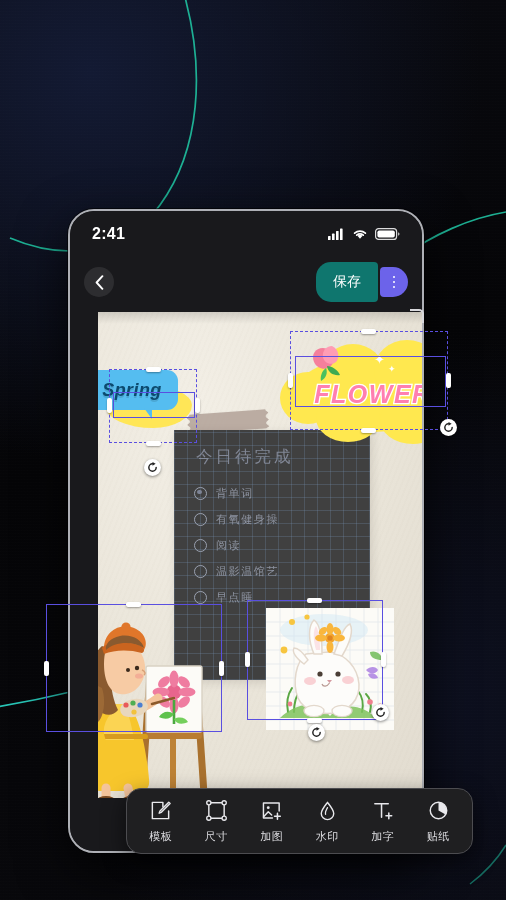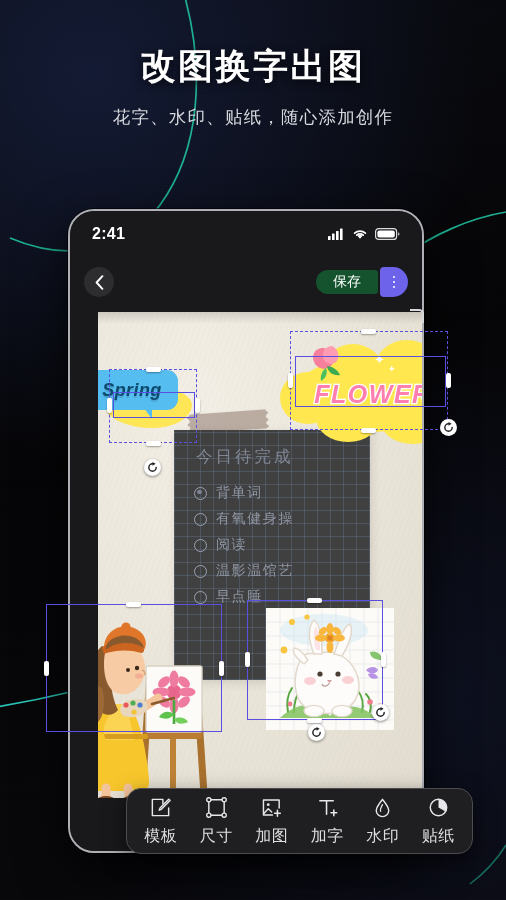--- a/index.html
+++ b/index.html
@@ -49,21 +49,21 @@
       justify-content:space-between;padding:0 22px;box-sizing:border-box;color:#fff;}
   .clock{font-size:16px;font-weight:700;letter-spacing:.3px;}
   .sysicons{display:flex;align-items:center;gap:7px;}
 
   
   .navbar{position:absolute;left:0;right:0;top:46px;height:50px;display:flex;align-items:center;
       justify-content:space-between;padding:0 14px;box-sizing:border-box;}
   .back-btn{width:30px;height:30px;border-radius:50%;background:rgba(255,255,255,.09);
       display:flex;align-items:center;justify-content:center;}
   .save-group{display:flex;align-items:center;gap:2px;}
-  .save-btn{height:24px;padding:0 17px;border-radius:15px 4px 4px 15px;background:#14532d;
+  .save-btn{height:40px;padding:0 17px;border-radius:15px 4px 4px 15px;background:#0f766e;
       color:#fff;font-size:14px;display:flex;align-items:center;justify-content:center;font-weight:500;}
   .menu-btn{height:30px;width:28px;border-radius:4px 15px 15px 4px;background:#6c63ea;
       display:flex;flex-direction:column;align-items:center;justify-content:center;gap:2.5px;}
   .menu-btn i{width:2.6px;height:2.6px;border-radius:50%;background:#fff;display:block;}
 
   
   .canvas{position:absolute;left:28px;top:101px;right:0;height:486px;background:#ece7dd;overflow:hidden;}
   .canvas-paper{position:absolute;inset:0;
       background:
         radial-gradient(ellipse at 30% 20%, #f3efe6 0%, #e9e4d8 60%, #e2dcd0 100%);}
@@ -78,21 +78,21 @@
       background-image:
         repeating-linear-gradient(0deg, rgba(120,150,185,.25) 0 1px, rgba(0,0,0,0) 1px 13px),
         repeating-linear-gradient(90deg, rgba(120,150,185,.25) 0 1px, rgba(0,0,0,0) 1px 13px);}
   .note-title{position:absolute;left:22px;top:16px;font-size:16.5px;color:#8f96a8;letter-spacing:3px;
       font-family:"DejaVu Sans",sans-serif;opacity:.82;}
   .todo{position:absolute;left:20px;top:50px;right:8px;}
   .todo-row{display:flex;align-items:center;gap:9px;height:26px;}
   .cbox{width:11px;height:11px;border:1.4px solid #9aa1b0;border-radius:50%;flex:none;position:relative;}
   .cbox.done:after{content:"";position:absolute;left:2.2px;top:2.2px;width:4.6px;height:4.6px;
       border-radius:50%;background:#7d8496;}
-  .todo-txt{font-size:14px;color:#9ba2b2;letter-spacing:1.6px;opacity:.85;
+  .todo-txt{font-size:11px;color:#9ba2b2;letter-spacing:1.6px;opacity:.85;
       font-family:"DejaVu Sans",sans-serif;}
 
   
   .tape{position:absolute;left:92px;top:100px;width:76px;height:19px;background:#b6a69c;opacity:.9;
       transform:rotate(-4deg);
       box-shadow:0 1px 3px rgba(0,0,0,.12);}
   .tape:before,.tape:after{content:"";position:absolute;top:0;bottom:0;width:4px;background:#b6a69c;}
   .tape:before{left:-3px;clip-path:polygon(100% 0,0 18%,100% 36%,0 54%,100% 72%,0 90%,100% 100%);}
   .tape:after{right:-3px;clip-path:polygon(0 0,100% 18%,0 36%,100% 54%,0 72%,100% 90%,0 100%);}
   .tape2{position:absolute;left:235px;top:185px;width:34px;height:62px;background:#cfc6bc;opacity:.75;}
@@ -144,44 +144,40 @@
       display:flex;align-items:center;justify-content:center;box-shadow:0 1px 3px rgba(0,0,0,.45);}
 
   
   .toolbar{
     position:absolute;left:126px;top:788px;width:347px;height:66px;z-index:9;
     border-radius:15px;background:#1f1f21;border:1px solid #4c4c50;
     display:flex;align-items:center;justify-content:space-around;padding:0 6px;box-sizing:border-box;
     box-shadow:0 8px 22px rgba(0,0,0,.55);
   }
   .tool{display:flex;flex-direction:column;align-items:center;gap:6px;width:52px;}
-  .tool-label{font-size:16px;color:#dedee2;letter-spacing:.6px;}
+  .tool-label{font-size:11px;color:#dedee2;letter-spacing:.6px;}
   .tool-ico{height:24px;display:flex;align-items:center;justify-content:center;}
 
   .overflow-layer{position:absolute;inset:0;z-index:8;pointer-events:none;}
 </style>
 </head>
 <body>
 
 <div class="stage">
 
   <div class="bg-base"></div>
   <div class="bg-grain"></div>
 
   <svg class="bg-svg" viewBox="0 0 506 900" preserveAspectRatio="none">
     <path d="M183,-10 C206,70 200,150 160,205 C122,257 62,260 10,238" stroke="#1fb89a" stroke-width="1.7" fill="none" opacity=".95"></path>
     <path d="M506,212 C470,218 432,235 404,256" stroke="#1fb89a" stroke-width="1.7" fill="none" opacity=".95"></path>
     <path d="M-10,708 C40,700 92,688 142,672" stroke="#2ad0c0" stroke-width="1.8" fill="none" opacity=".95"></path>
     <path d="M470,884 C486,872 498,858 506,845" stroke="#1fb89a" stroke-width="1.5" fill="none" opacity=".55"></path>
   </svg>
 
-  <div class="headline-wrap">
-    <h1 class="headline">改图换字出图</h1>
-    <p class="subhead">花字、水印、贴纸，随心添加创作</p>
-  </div>
 
   <div class="phone">
     <div class="phone-inner">
 
       <div class="statusbar">
         <div class="clock">2:41</div>
         <div class="sysicons">
           <svg width="17" height="12" viewBox="0 0 17 12">
             <rect x="0" y="8" width="2.6" height="4" rx=".6" fill="#fff"></rect>
             <rect x="4" y="5.6" width="2.6" height="6.4" rx=".6" fill="#fff"></rect>
@@ -497,35 +493,35 @@
           <path d="M3.8 18.4 l4.8 -5 l3.6 3.4" stroke="#e8e8ec" stroke-width="1.5" fill="none" stroke-linejoin="round" stroke-linecap="round"></path>
           <path d="M18.2 15 v6 M15.2 18 h6" stroke="#e8e8ec" stroke-width="1.6" stroke-linecap="round"></path>
         </svg>
       </span>
       <span class="tool-label">加图</span>
     </div>
 
     <div class="tool">
       <span class="tool-ico">
         <svg width="23" height="23" viewBox="0 0 24 24">
-          <path d="M4 5 H18 M11 5 V19" stroke="#e8e8ec" stroke-width="1.6" stroke-linecap="round"></path>
-          <path d="M18.6 14.5 v6 M15.6 17.5 h6" stroke="#e8e8ec" stroke-width="1.6" stroke-linecap="round"></path>
+          <path d="M12 3.5 C8.5 8 5.5 11.5 5.5 15 a6.5 6.5 0 0 0 13 0 C18.5 11.5 15.5 8 12 3.5 Z" stroke="#e8e8ec" stroke-width="1.5" fill="none" stroke-linejoin="round"></path>
+          <path d="M12 9 C10.2 12 9.4 14 10 16" stroke="#e8e8ec" stroke-width="1.3" fill="none" stroke-linecap="round"></path>
         </svg>
       </span>
-      <span class="tool-label">加字</span>
+      <span class="tool-label">水印</span>
     </div>
 
     <div class="tool">
       <span class="tool-ico">
         <svg width="23" height="23" viewBox="0 0 24 24">
-          <path d="M12 3.5 C8.5 8 5.5 11.5 5.5 15 a6.5 6.5 0 0 0 13 0 C18.5 11.5 15.5 8 12 3.5 Z" stroke="#e8e8ec" stroke-width="1.5" fill="none" stroke-linejoin="round"></path>
-          <path d="M12 9 C10.2 12 9.4 14 10 16" stroke="#e8e8ec" stroke-width="1.3" fill="none" stroke-linecap="round"></path>
+          <path d="M4 5 H18 M11 5 V19" stroke="#e8e8ec" stroke-width="1.6" stroke-linecap="round"></path>
+          <path d="M18.6 14.5 v6 M15.6 17.5 h6" stroke="#e8e8ec" stroke-width="1.6" stroke-linecap="round"></path>
         </svg>
       </span>
-      <span class="tool-label">水印</span>
+      <span class="tool-label">加字</span>
     </div>
 
     <div class="tool">
       <span class="tool-ico">
         <svg width="23" height="23" viewBox="0 0 24 24">
           <circle cx="12" cy="12" r="8.6" stroke="#e8e8ec" stroke-width="1.5" fill="none"></circle>
           <path d="M12 12 L12 3.4 A8.6 8.6 0 0 1 19.3 16.2 Z" fill="#e8e8ec"></path>
         </svg>
       </span>
       <span class="tool-label">贴纸</span>

